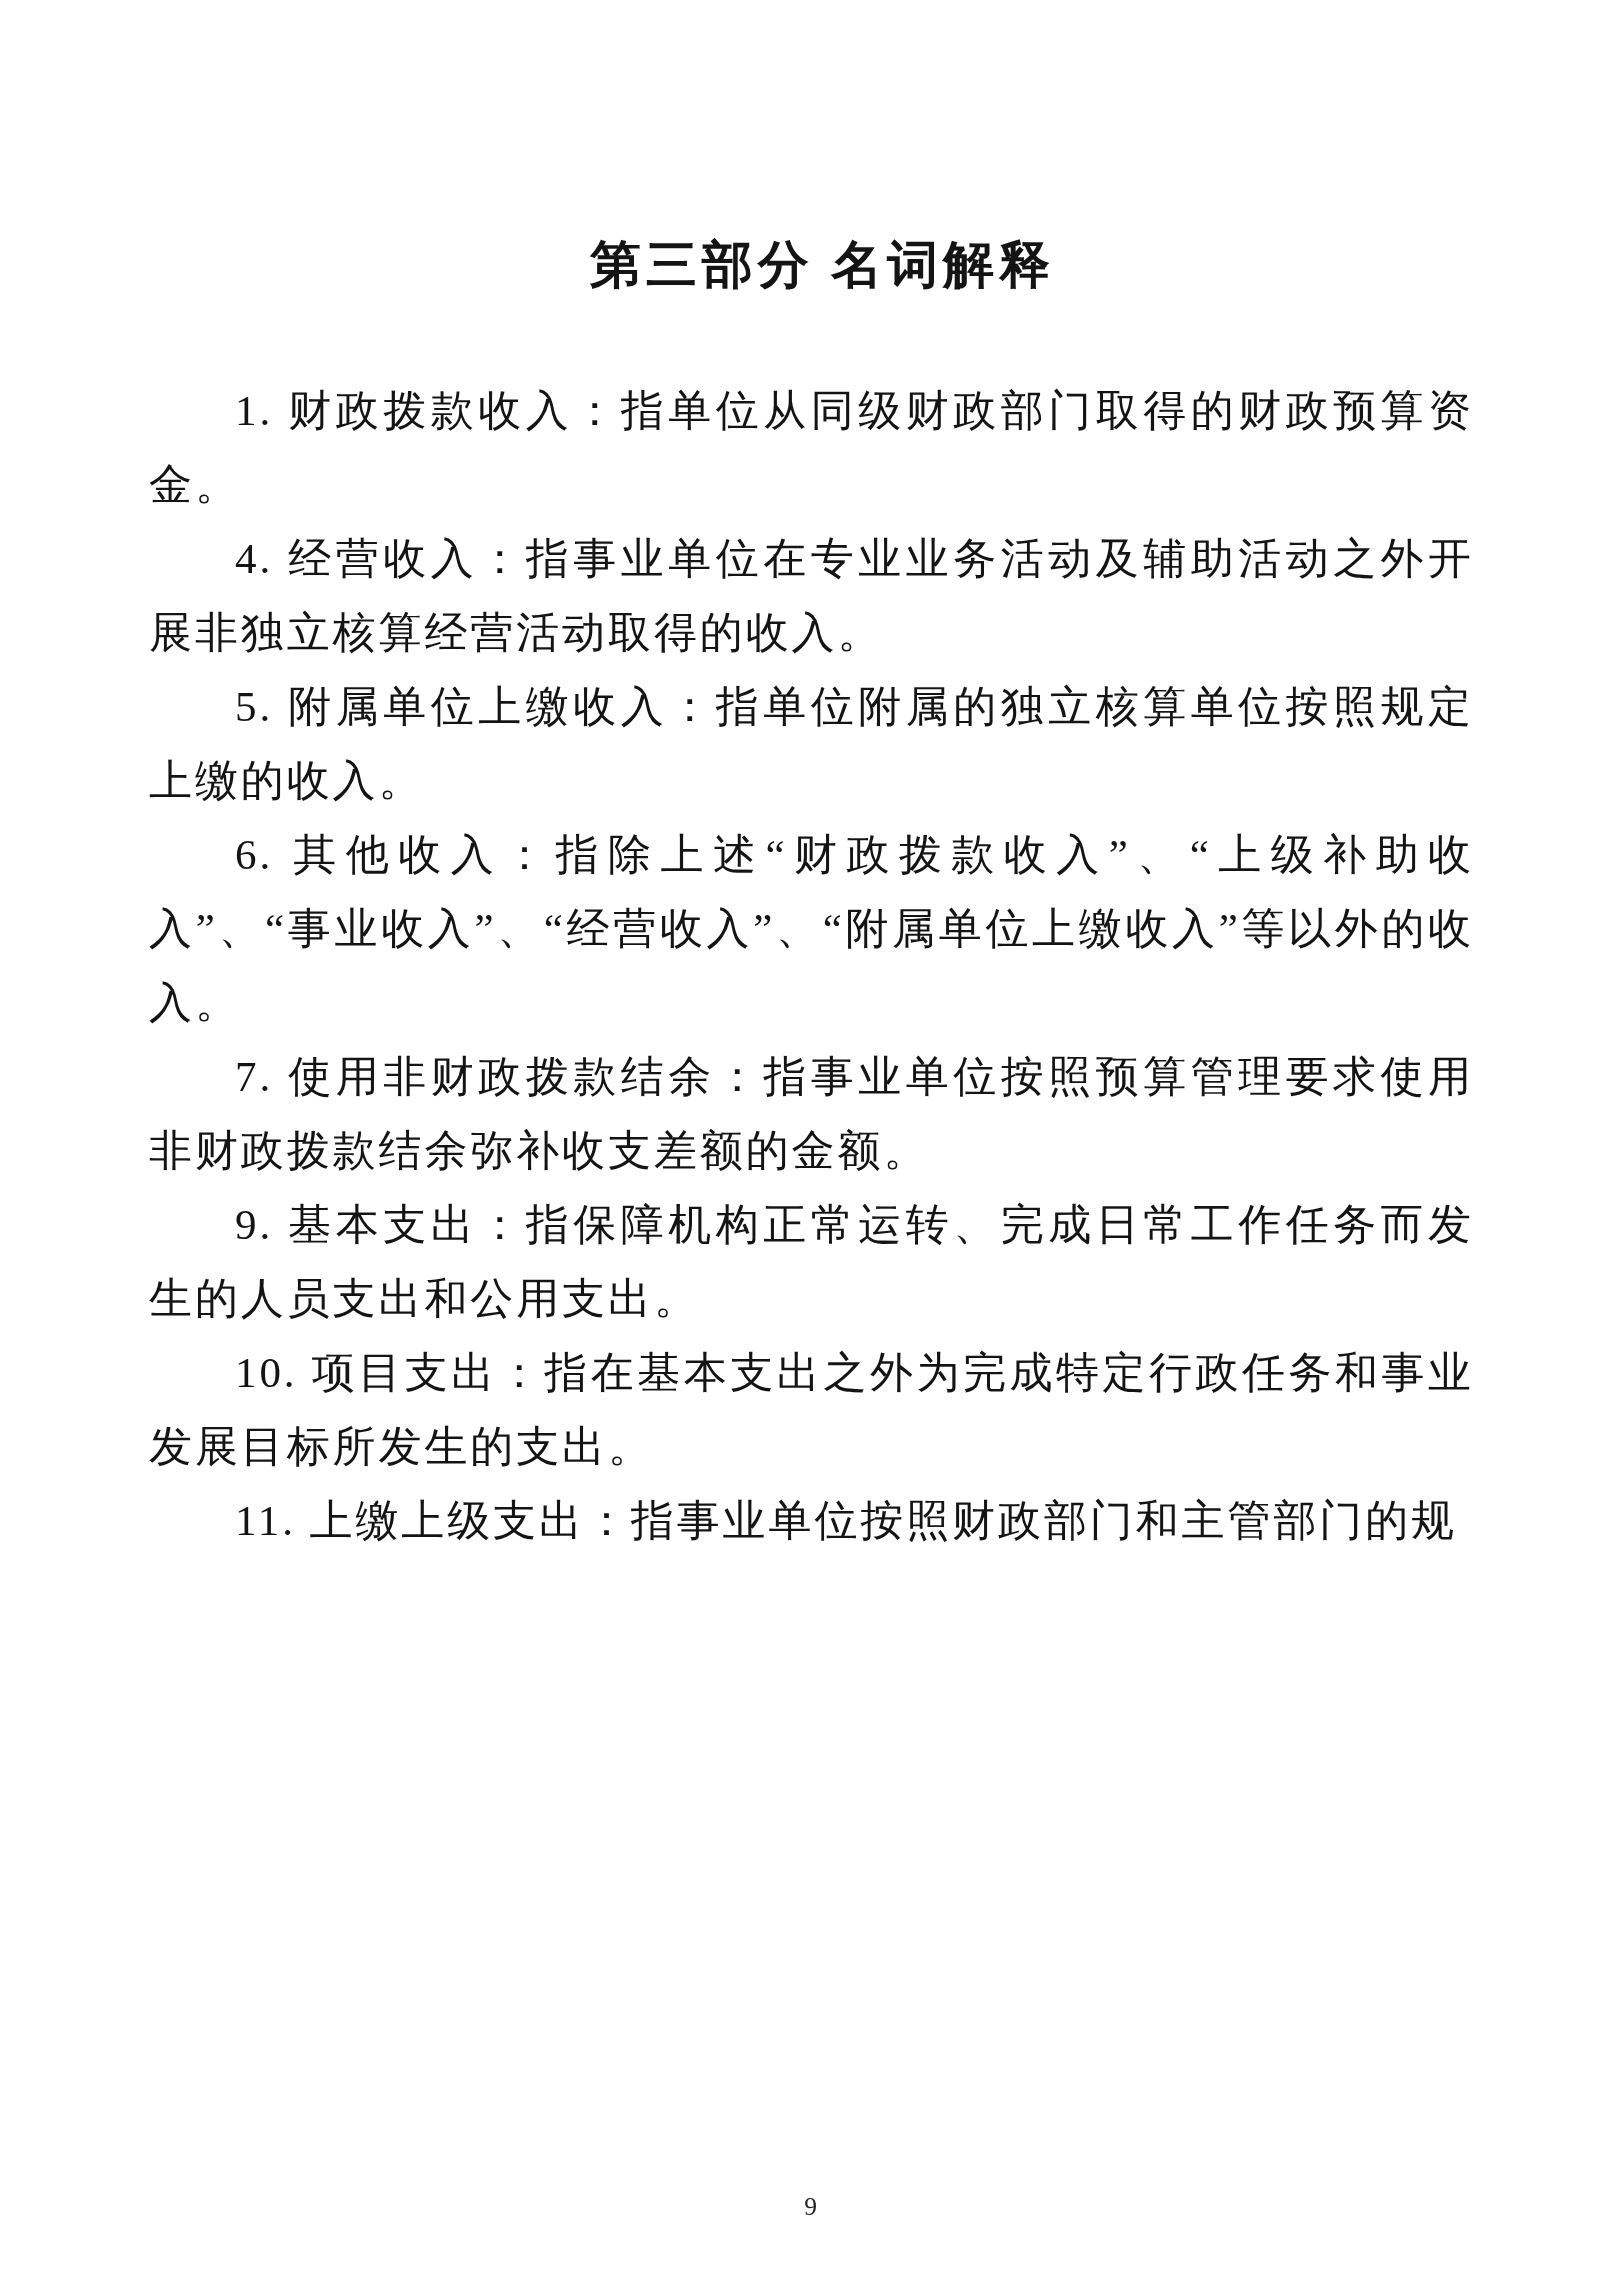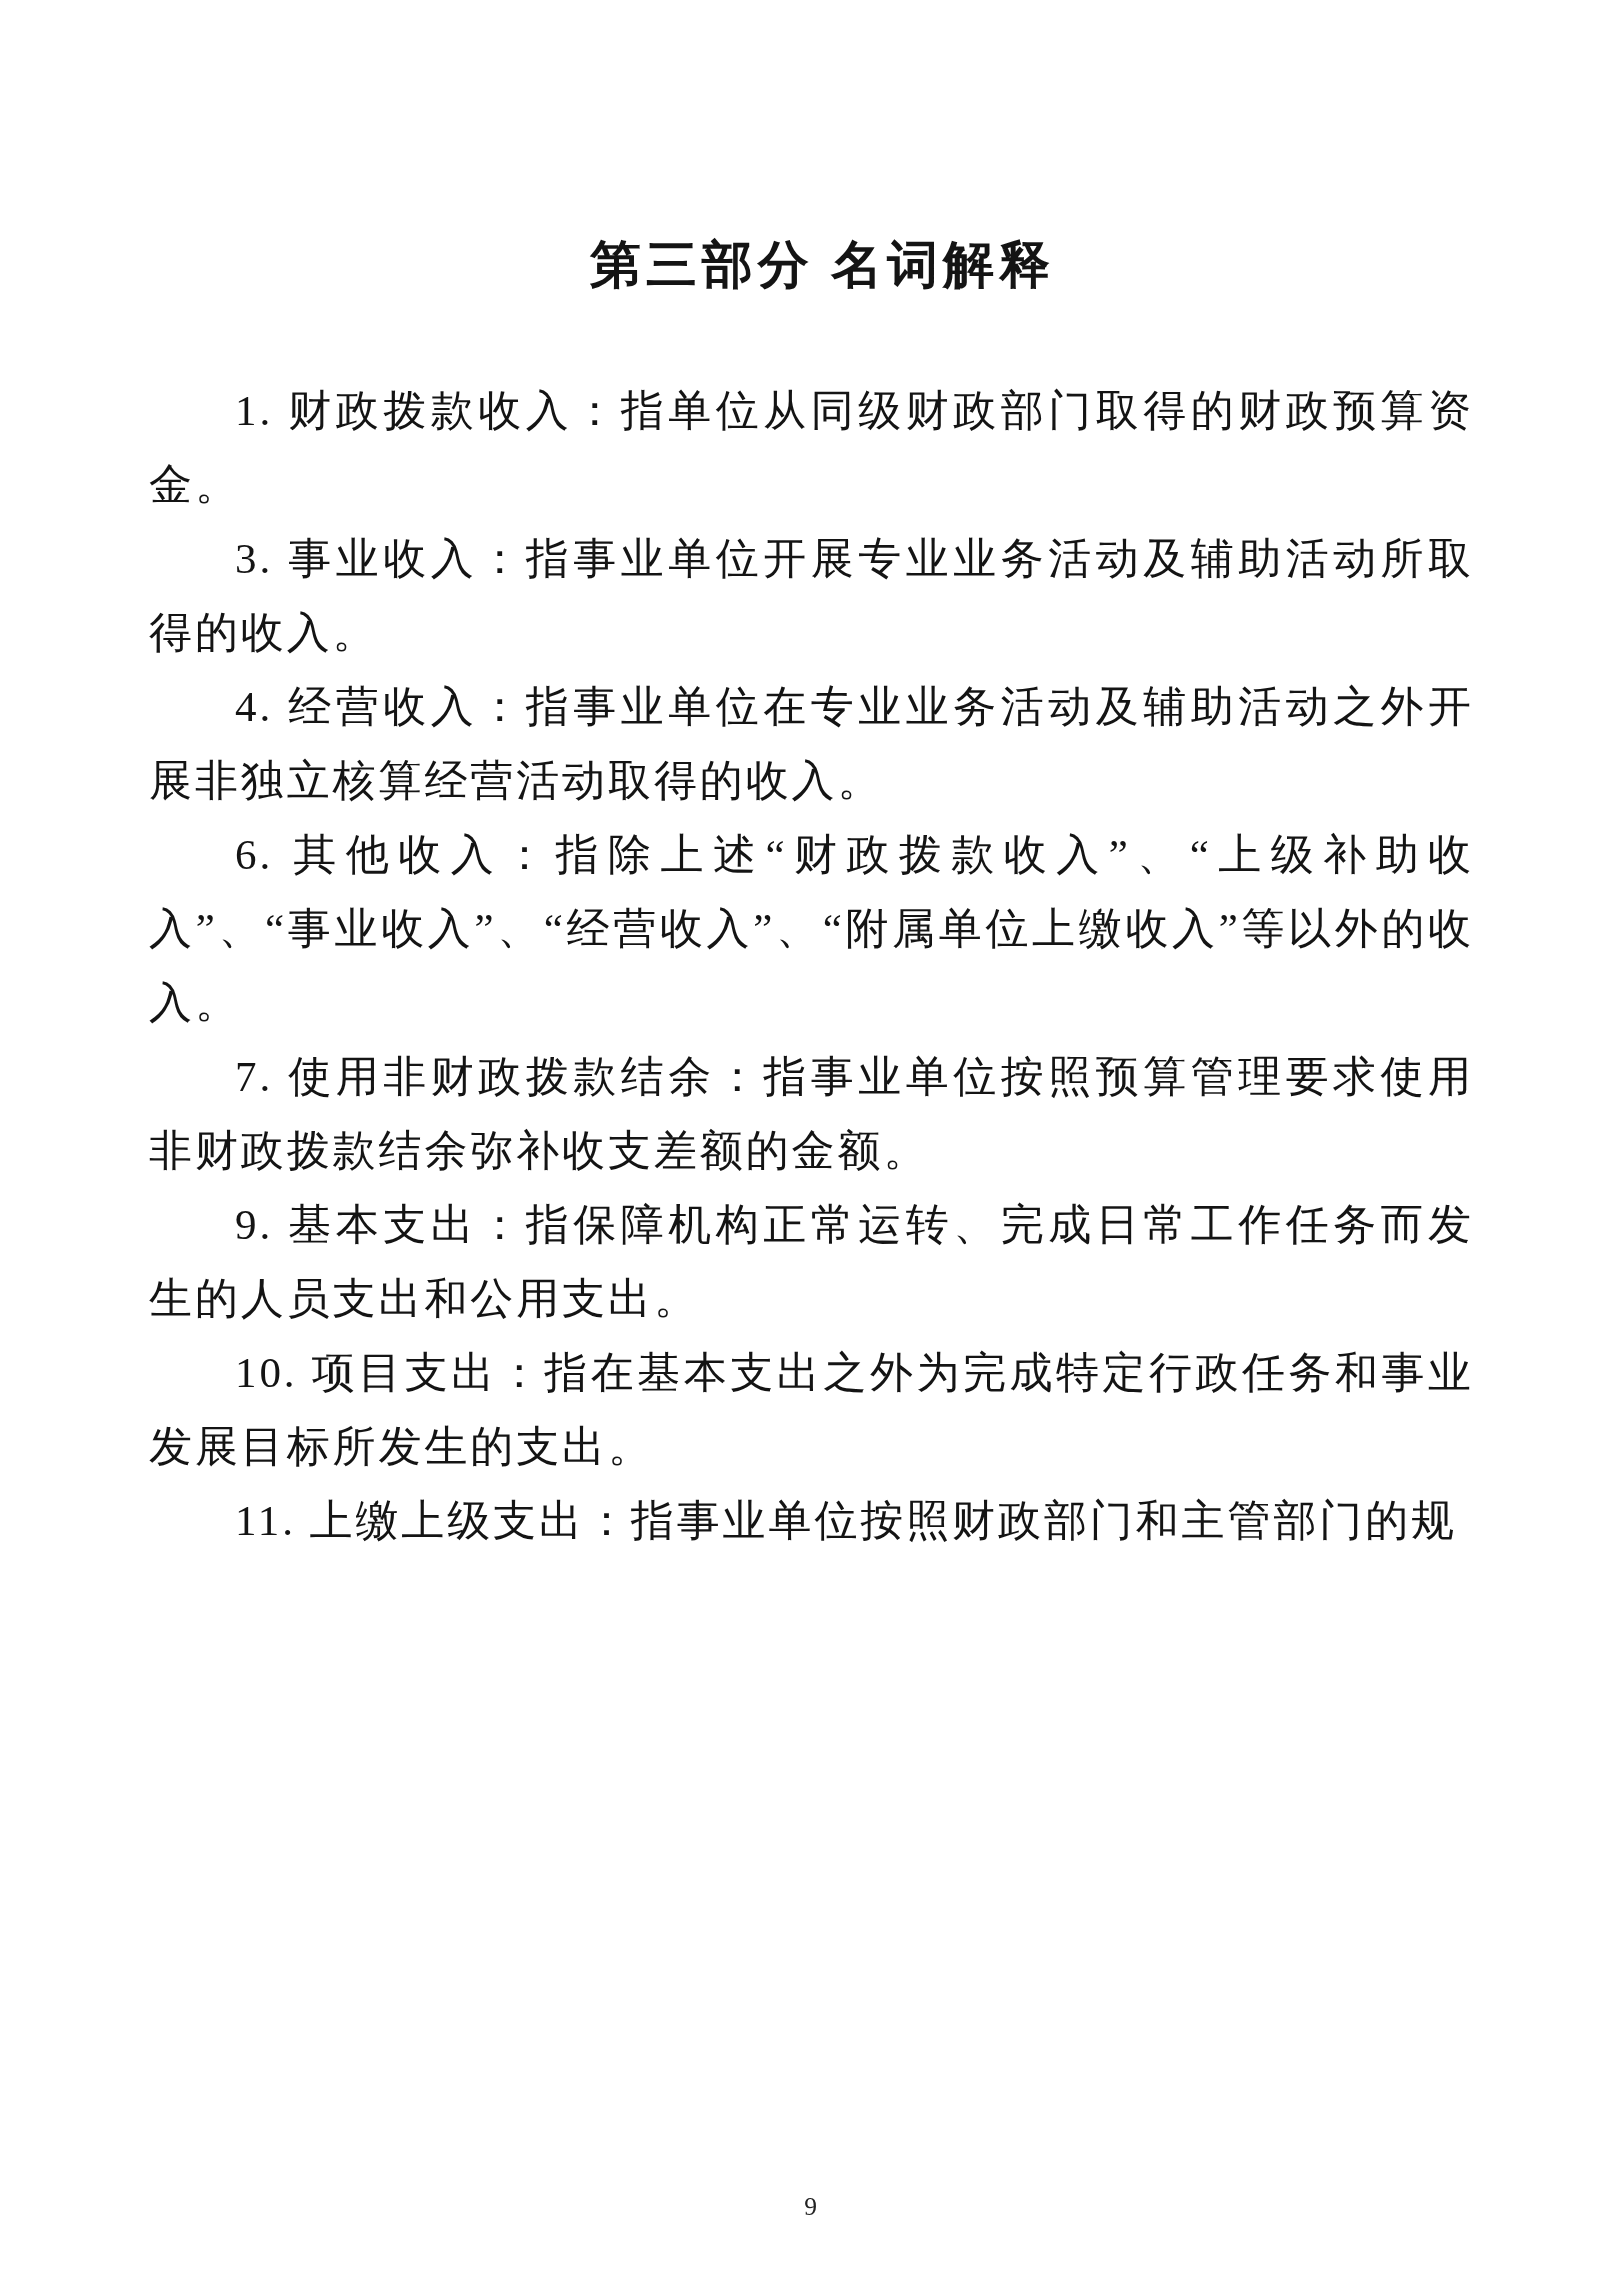--- a/index.html
+++ b/index.html
@@ -64,24 +64,24 @@
 
 <div class="page">
 
   <div class="doc-title">第三部分 名词解释</div>
 
   <div class="content">
 
     <p class="para"><span class="term">1. 财政拨款收入：</span><span class="def">指单位从同级财政部门取得的财政预算资金。</span></p>
 
 
-    <p class="para"><span class="term">3. 事业收入：</span><span class="def">指事业单位开展专业业务活动及辅助活动所取得的收入。</span></p>
 
     <p class="para"><span class="term">4. 经营收入：</span><span class="def">指事业单位在专业业务活动及辅助活动之外开展非独立核算经营活动取得的收入。</span></p>
 
+    <p class="para"><span class="term">5. 附属单位上缴收入：</span><span class="def">指单位附属的独立核算单位按照规定上缴的收入。</span></p>
 
     <p class="para"><span class="term">6. 其他收入：</span><span class="def">指除上述“财政拨款收入”、“上级补助收入”、“事业收入”、“经营收入”、“附属单位上缴收入”等以外的收入。</span></p>
 
     <p class="para"><span class="term">7. 使用非财政拨款结余：</span><span class="def">指事业单位按照预算管理要求使用非财政拨款结余弥补收支差额的金额。</span></p>
 
 
     <p class="para"><span class="term">9. 基本支出：</span><span class="def">指保障机构正常运转、完成日常工作任务而发生的人员支出和公用支出。</span></p>
 
     <p class="para"><span class="term">10. 项目支出：</span><span class="def">指在基本支出之外为完成特定行政任务和事业发展目标所发生的支出。</span></p>
 

